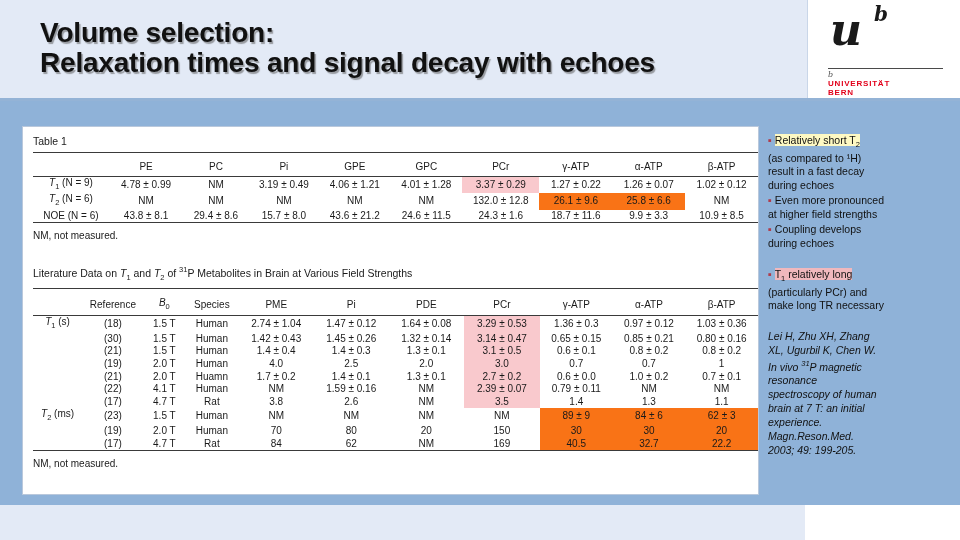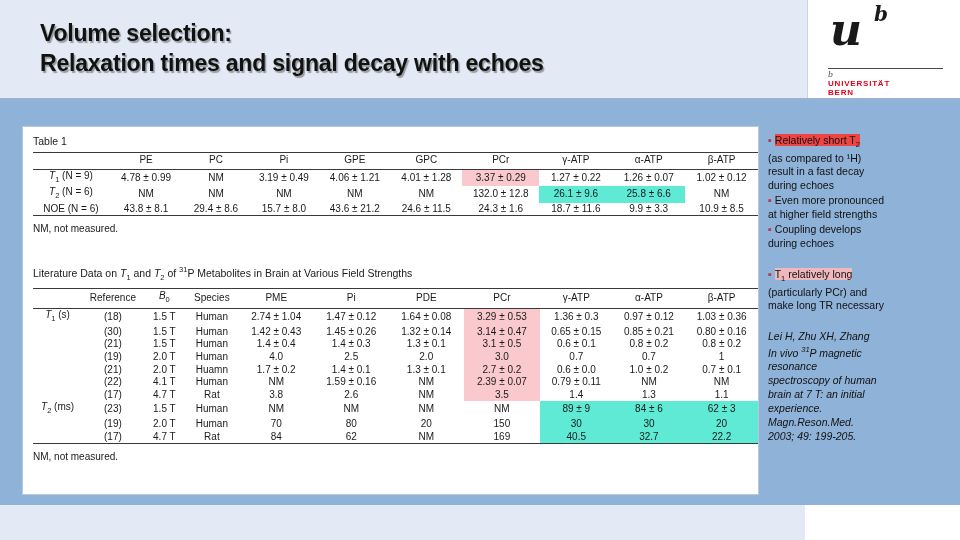--- a/index.html
+++ b/index.html
@@ -49,21 +49,21 @@
   }
   #logo-univ {
     position: absolute; left: 20px; top: 79px;
     font-size: 8px; font-weight: bold; letter-spacing: 0.8px;
     color: #e2001a; line-height: 9px;
   }
   #title-block {
     position: absolute; left: 40px; top: 18px; width: 720px;
   }
   .title-line {
-    font-size: 23px; font-weight: bold; color: #111111;
+    font-size: 28px; font-weight: bold; color: #111111;
     line-height: 30px; letter-spacing: -0.2px;
     text-shadow: 1.5px 1.5px 1px rgba(90,90,90,0.55);
     white-space: nowrap;
   }
   
   #footer-band {
     position: absolute; left: 0; top: 505px; width: 960px; height: 35px;
     background: #ffffff;
   }
   #footer-inner {
@@ -87,40 +87,40 @@
     font-size: 10px;
     color: #1a1a1a;
   }
   table.data td, table.data th {
     padding: 0 3px; text-align: center; white-space: nowrap;
     font-weight: normal; line-height: 12.6px; height: 12.6px;
     vertical-align: middle;
   }
   table.data th { font-size: 10px; }
   td.rowlab, th.rowlab { text-align: left; padding-left: 2px; }
-  tr.hdr-row th { padding-bottom: 2px; padding-top: 1px; }
+  tr.hdr-row th { padding-bottom: 2px; padding-top: 8px; }
   .rule-top    { border-top: 1.3px solid #3a3a3a; }
   .rule-mid    { border-top: 1px solid #3a3a3a; }
   .rule-bottom { border-top: 1.3px solid #3a3a3a; }
   .hl-pink   { background: #f9c9cd; }
-  .hl-yellow { background: #5eead4; }
+  .hl-yellow { background: #f97316; }
   .footnote { font-size: 10px; color: #1a1a1a; margin-top: 5px; }
   sub, sup { font-size: 7.5px; }
   .ital { font-style: italic; }
   
   #sidebar {
     position: absolute; left: 768px; top: 134px; width: 190px;
   }
   .bullet-block { margin-bottom: 2px; }
   .bline {
     font-size: 10.5px; color: #111111; line-height: 13.5px;
     white-space: nowrap;
   }
   .bdot { color: #b03a4a; font-size: 11px; }
-  .mark-yellow { background: #ef4444; }
+  .mark-yellow { background: #fef9c3; }
   .mark-pink   { background: #f0b8bd; }
   .ref-block { margin-top: 16px; }
   .refline {
     font-size: 10.5px; font-style: italic; color: #111111;
     line-height: 14px; white-space: nowrap;
   }
 </style>
 </head>
 <body>
 
@@ -402,20 +402,21 @@
       <div class="bline">
         <span class="bdot">▪</span>
         <span class="mark-pink"><span>T</span><sub>1</sub><span> relatively long</span></span>
       </div>
       <div class="bline">(particularly PCr) and</div>
       <div class="bline">make long TR necessary</div>
     </div>
 
     <div class="ref-block">
       <div class="refline">Lei H, Zhu XH, Zhang</div>
+      <div class="refline">XL, Ugurbil K, Chen W.</div>
       <div class="refline"><span>In vivo </span><sup>31</sup><span>P magnetic</span></div>
       <div class="refline">resonance</div>
       <div class="refline">spectroscopy of human</div>
       <div class="refline">brain at 7 T: an initial</div>
       <div class="refline">experience.</div>
       <div class="refline">Magn.Reson.Med.</div>
       <div class="refline">2003; 49: 199-205.</div>
     </div>
   </div>
 

